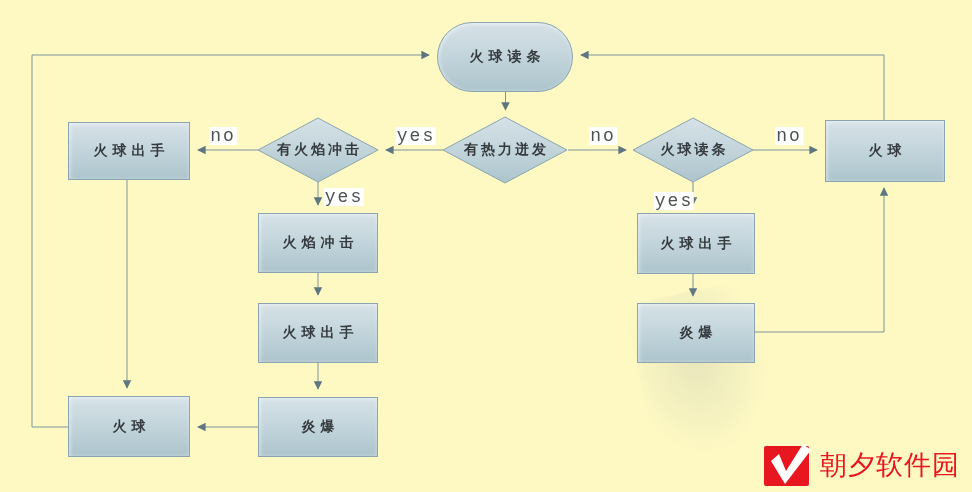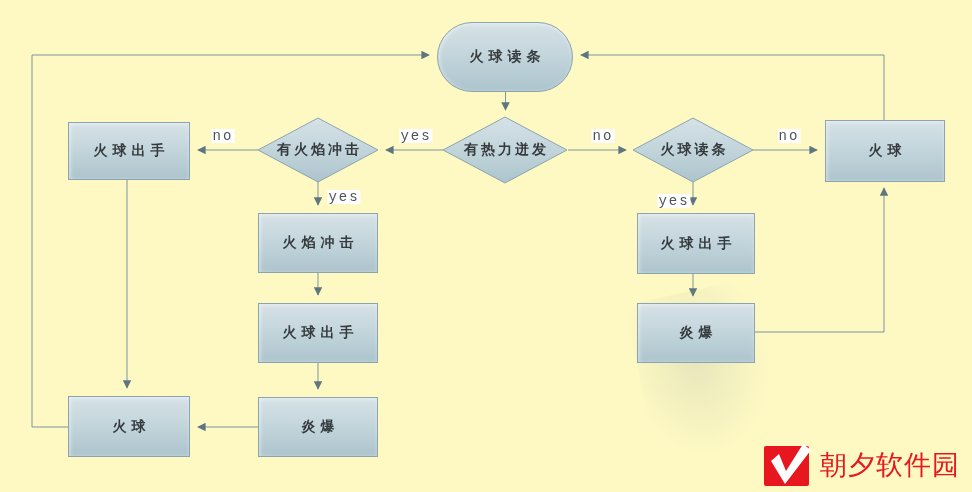--- a/index.html
+++ b/index.html
@@ -23,21 +23,21 @@
   .stadium { border-radius:36px; }
 
   .diamond-label {
     position:absolute; display:flex; align-items:center; justify-content:flex-start;
     background:none; border:none; transform:translate(-50%,-50%);
   }
   .diamond-text { letter-spacing:3px; text-indent:3px; }
 
   .edge-label {
     position:absolute; transform:translate(-50%,-50%);
-    font-family:"Liberation Mono", monospace; font-size:14px; color:#4d5355;
+    font-family:"Liberation Mono", monospace; font-size:18px; color:#4d5355;
     letter-spacing:2px; background:#ffffff; padding:0 1px; line-height:1;
   }
 
   .watermark {
     position:absolute; left:640px; top:290px; width:130px; height:165px;
     background:radial-gradient(ellipse at 45% 40%, rgba(150,160,160,0.22), rgba(150,160,160,0.0) 70%);
     transform:rotate(-12deg); pointer-events:none;
   }
 
   .logo {

